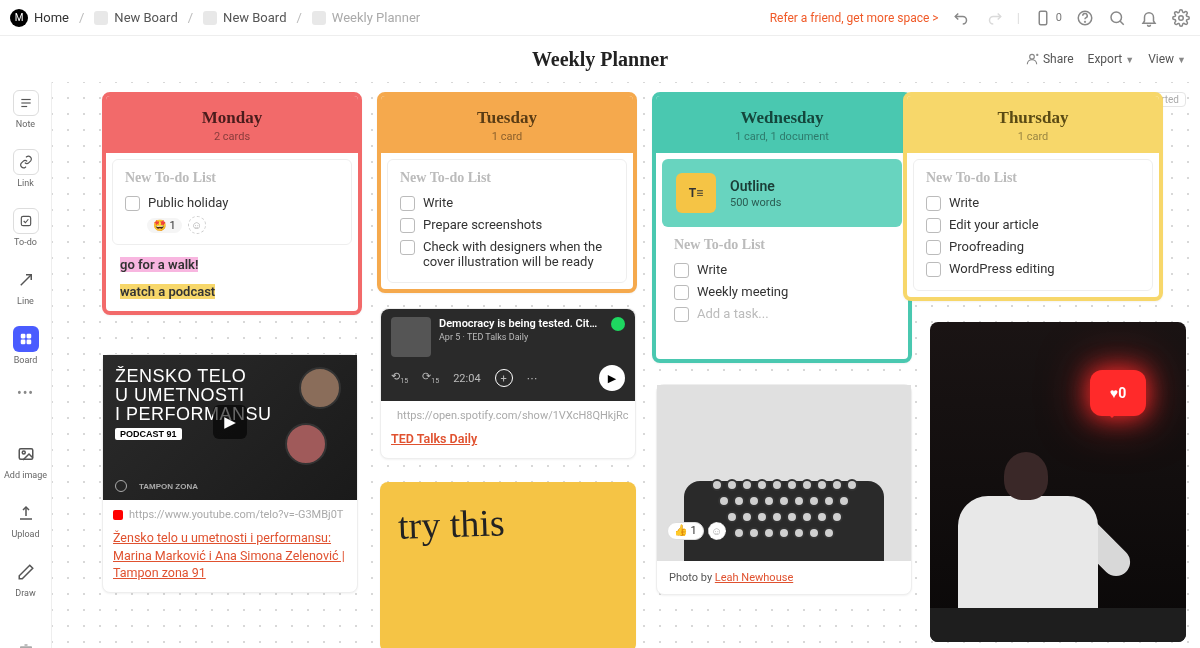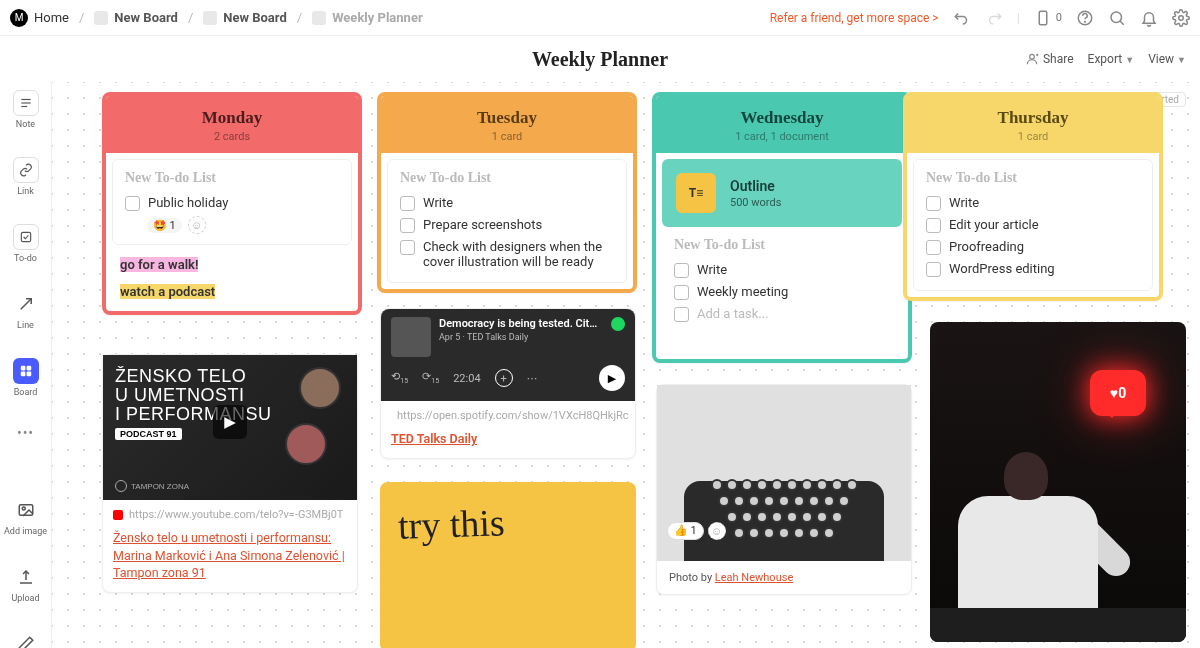--- a/index.html
+++ b/index.html
@@ -2,34 +2,34 @@
 <html><head>
 <meta charset="utf-8">
 <style>
 * { box-sizing: border-box; margin: 0; padding: 0; }
 body { font-family: -apple-system, BlinkMacSystemFont, "Segoe UI", Roboto, sans-serif; background: #fff; width: 1200px; height: 648px; overflow: hidden; font-size: 13px; color: #333; }
 .topbar { height: 36px; display: flex; align-items: center; padding: 0 10px; border-bottom: 1px solid #eee; }
 .crumb-home { display: flex; align-items: center; gap: 6px; }
 .home-logo { width: 18px; height: 18px; background: #000; border-radius: 50%; display: flex; align-items: center; justify-content: center; color: #fff; font-size: 10px; }
 .crumb-sep { color: #bbb; margin: 0 10px; }
 .crumb-icon { width: 14px; height: 14px; background: #e8e8e8; border-radius: 3px; display: inline-block; margin-right: 6px; vertical-align: middle; }
-.crumb-item { color: #555; font-weight: bold; }
+.crumb-item { color: #555; }
 .crumb-item.active { color: #aaa; }
 .topbar-right { margin-left: auto; display: flex; align-items: center; gap: 14px; }
 .refer-link { color: #f05a28; font-size: 12px; }
 .top-icon { width: 18px; height: 18px; color: #888; display: flex; align-items: center; justify-content: center; }
 .undo-icon svg, .redo-icon svg { width: 18px; height: 18px; }
 .badge-0 { font-size: 11px; color: #777; margin-left: -10px; }
 .title-row { height: 46px; display: flex; align-items: center; justify-content: center; position: relative; }
 .title-row h1 { font-family: Georgia, "Times New Roman", serif; font-weight: 700; font-size: 20px; color: #222; }
 .title-right { position: absolute; right: 14px; display: flex; align-items: center; gap: 14px; font-size: 12px; color: #555; }
 .share-btn { display: flex; align-items: center; gap: 4px; }
 .chev { font-size: 9px; color: #888; margin-left: 3px; }
 .main { display: flex; height: 566px; }
-.sidebar { width: 52px; border-right: 1px solid #eee; display: flex; flex-direction: column; align-items: center; padding-top: 8px; gap: 28px; }
+.sidebar { width: 52px; border-right: 1px solid #eee; display: flex; flex-direction: column; align-items: center; padding-top: 8px; gap: 20px; }
 .side-item { display: flex; flex-direction: column; align-items: center; gap: 3px; font-size: 9px; color: #666; cursor: pointer; }
 .side-icon { width: 26px; height: 26px; border-radius: 6px; display: flex; align-items: center; justify-content: center; color: #555; }
 .side-item.active .side-icon { background: #4a5cff; color: #fff; }
 .side-icon.boxed { border: 1px solid #ddd; background: #fff; }
 .side-dots { font-size: 14px; color: #888; letter-spacing: 1px; }
 .side-spacer { flex: 1; }
 .canvas { flex: 1; position: relative; background-image: radial-gradient(circle, #d8d8d8 1px, transparent 1px); background-size: 16px 16px; background-position: 8px 8px; overflow: hidden; }
 .unsorted-badge { position: absolute; top: 10px; right: 14px; border: 1px solid #e5e5e5; border-radius: 4px; background: #fff; padding: 1px 6px; font-size: 10px; color: #aaa; }
 .card { position: absolute; border-radius: 8px; box-shadow: 0 1px 2px rgba(0,0,0,0.05); }
 .day-card { background: #fff; overflow: hidden; }
@@ -61,21 +61,21 @@
 .thursday { left: 851px; top: 10px; width: 260px; border: 4px solid #f7d76a; }
 .lower-card { background: #fff; border: 1px solid #eee; }
 .yt-card { left: 50px; top: 272px; width: 256px; }
 .yt-thumb { height: 145px; background: linear-gradient(135deg, #2b2b2b, #1a1a1a); position: relative; color: #fff; padding: 12px; font-family: Impact, "Arial Black", sans-serif; }
 .yt-thumb .bigtext { font-size: 18px; line-height: 1.05; letter-spacing: 0.5px; }
 .podcast-badge { display: inline-block; background: #fff; color: #000; font-size: 9px; padding: 1px 5px; margin-top: 4px; border-radius: 2px; font-family: -apple-system, sans-serif; font-weight: bold; }
 .play-overlay { position: absolute; left: 50%; top: 46%; transform: translate(-50%,-50%); width: 34px; height: 34px; background: rgba(0,0,0,0.6); color: #fff; border-radius: 6px; display: flex; align-items: center; justify-content: center; font-size: 15px; }
 .avatar-circ { position: absolute; border-radius: 50%; background: #555; border: 2px solid #333; }
 .av1 { width: 42px; height: 42px; right: 16px; top: 12px; background: #8a6d5a; }
 .av2 { width: 42px; height: 42px; right: 30px; top: 68px; background: #a05a5a; }
-.tz-stamp { position: absolute; left: 12px; bottom: 8px; font-size: 8px; color: #aaa; display: flex; align-items: center; gap: 4px; font-family: -apple-system, sans-serif; font-weight: normal; }
+.tz-stamp { position: absolute; left: 12px; bottom: 8px; font-size: 8px; color: #aaa; display: flex; align-items: center; gap: 12px; font-family: -apple-system, sans-serif; font-weight: bold; }
 .url-row { padding: 8px 10px; font-size: 11px; color: #aaa; display: flex; align-items: center; gap: 6px; white-space: nowrap; overflow: hidden; }
 .link-title { padding: 0 10px 10px; font-size: 12.5px; color: #e0512f; text-decoration: underline; line-height: 1.4; }
 .spotify-card { left: 328px; top: 226px; width: 256px; }
 .sp-player { background: #2a2a2a; color: #fff; padding: 8px 10px 10px; border-radius: 8px 8px 0 0; position: relative; }
 .sp-top { display: flex; gap: 8px; }
 .sp-cover { width: 40px; height: 40px; background: #555; border-radius: 4px; flex-shrink: 0; }
 .sp-meta .t { font-size: 11px; font-weight: 600; white-space: nowrap; overflow: hidden; text-overflow: ellipsis; max-width: 160px; }
 .sp-meta .s { font-size: 9px; color: #bbb; margin-top: 2px; }
 .sp-logo { position: absolute; right: 10px; top: 8px; width: 14px; height: 14px; background: #1ed760; border-radius: 50%; }
 .sp-controls { display: flex; align-items: center; gap: 14px; margin-top: 8px; font-size: 11px; color: #bbb; }

